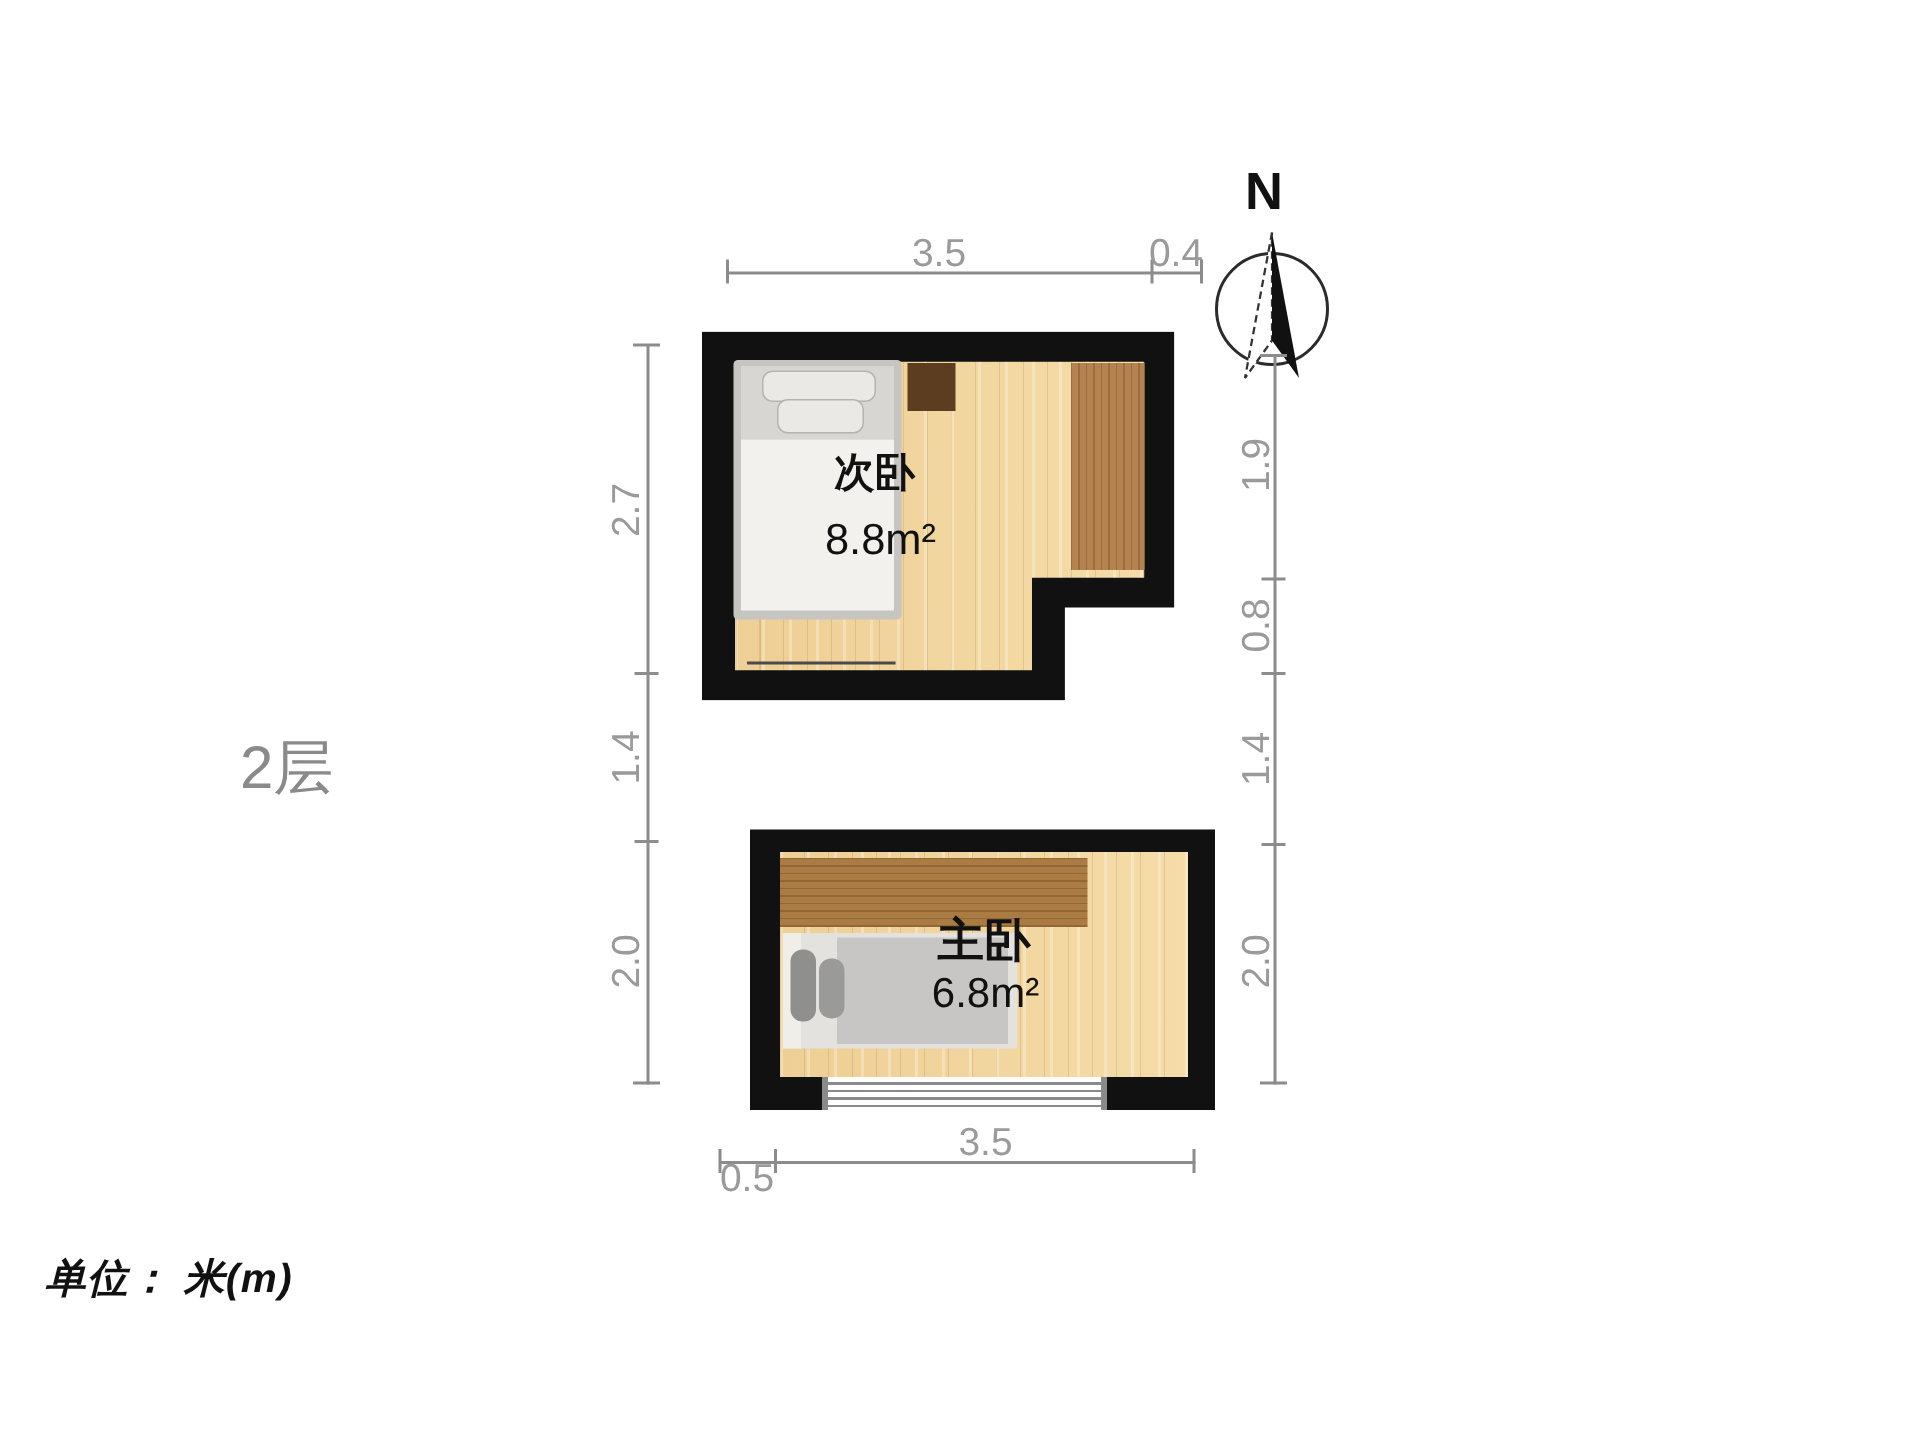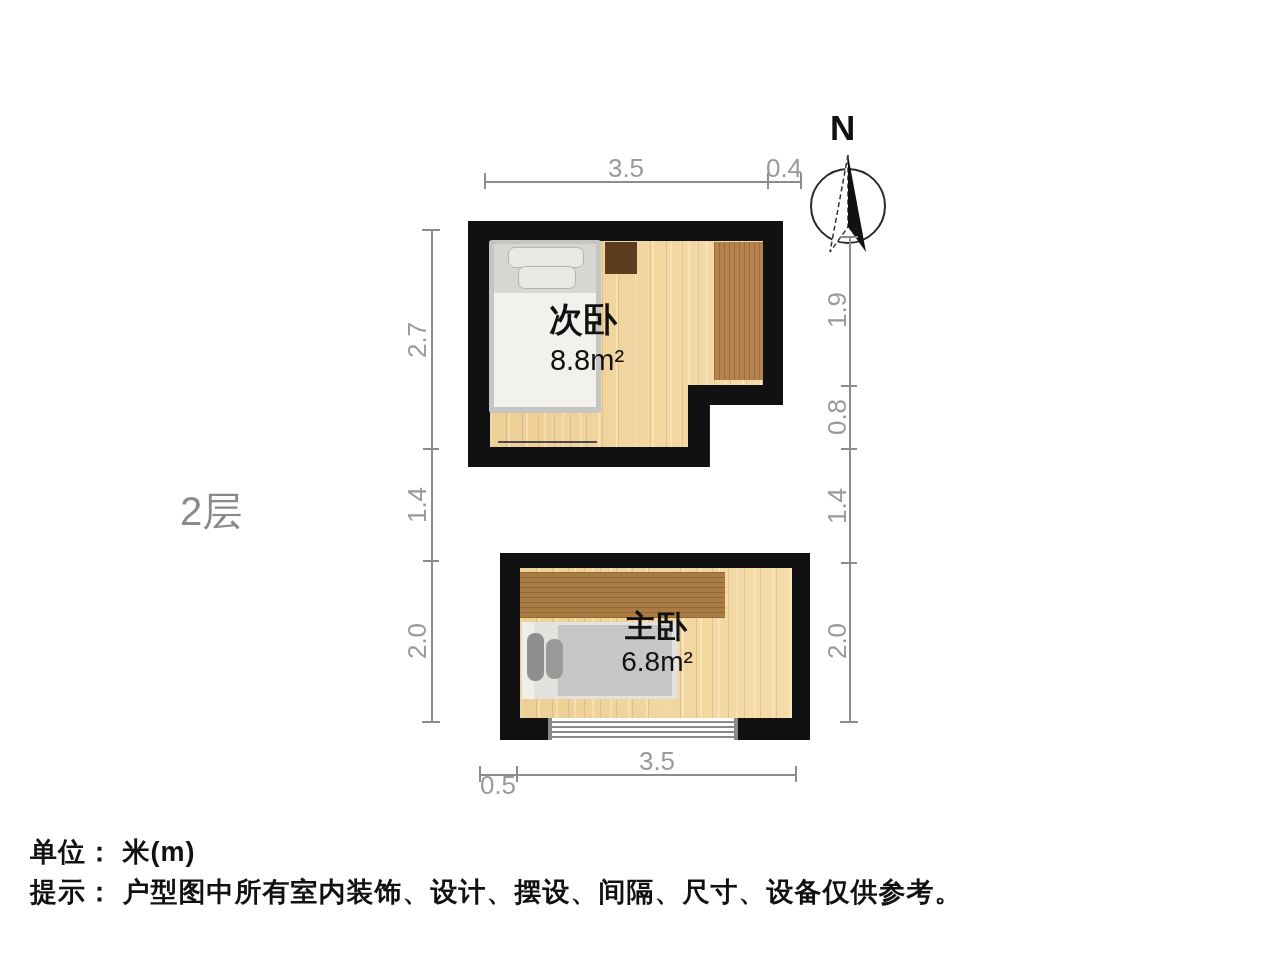--- a/index.html
+++ b/index.html
@@ -1,21 +1,21 @@
 <!DOCTYPE html>
 <html><head>
 <meta charset="utf-8">
 <style>
   html,body{margin:0;padding:0;background:#fff;}
   .canvas{position:relative;width:1280px;height:960px;background:#ffffff;overflow:hidden;
           font-family:"Liberation Sans","DejaVu Sans",sans-serif;}
   .abs{position:absolute;}
 
   
-  .floor-label{left:180px;top:484px;font-size:40px;color:#8a8a8a;}
+  .floor-label{left:160px;top:484px;font-size:40px;color:#8a8a8a;}
 
   
   .dim{background:#8c8c8c;}
   .dim-label{color:#9a9a9a;font-size:26px;text-align:center;width:70px;height:30px;line-height:30px;}
   .vlabel{transform:rotate(-90deg);}
 
   
   .compass-circle{left:810px;top:168px;width:72px;height:72px;border:2px solid #2b2b2b;border-radius:50%;}
   .compass-n{left:830px;top:108px;font-size:35px;font-weight:bold;color:#111;}
 
@@ -51,27 +51,27 @@
   .bed-lower-mattress{left:558px;top:625px;width:114px;height:71px;background:#c7c6c4;}
   .pillow-l1{left:527px;top:633px;width:17px;height:48px;background:#8f8f8d;border:none;border-radius:8px;}
   .pillow-l2{left:546px;top:639px;width:17px;height:40px;background:#9a9a98;border:none;border-radius:8px;}
   .window{left:548px;top:718px;width:182px;height:22px;
       background:repeating-linear-gradient(180deg,#ffffff 0 3.5px,#8a8a8a 3.5px 5px);
       border-left:4px solid #8a8a8a;border-right:4px solid #8a8a8a;}
 
   
   .room-name{font-weight:bold;color:#111;text-align:center;}
   .room-area{color:#111;text-align:center;}
-  .name-upper{left:523px;top:297px;width:120px;font-size:34px;}
+  .name-upper{left:523px;top:297px;width:120px;font-size:27px;}
   .area-upper{left:522px;top:344px;width:130px;font-size:29px;}
   .name-lower{left:596px;top:606px;width:120px;font-size:31px;}
   .area-lower{left:592px;top:646px;width:130px;font-size:28px;}
 
   
-  .footer-line{left:30px;color:#111;font-size:27px;font-weight:bold;letter-spacing:1px;}
+  .footer-line{left:30px;color:#111;font-size:27px;font-weight:bold;letter-spacing:1px;font-style:italic;}
   .f1{top:834px;}
   .f2{top:874px;}
   .f3{top:914px;}
 </style>
 </head>
 <body>
 
 <div class="canvas">
 
   <div class="abs floor-label">2层</div>
@@ -140,15 +140,14 @@
     <div class="abs bed-lower-mattress"></div>
     <div class="abs bed-lower-head"></div>
     <div class="abs pillow pillow-l1"></div>
     <div class="abs pillow pillow-l2"></div>
     <div class="abs window"></div>
     <div class="abs room-name name-lower">主卧</div>
     <div class="abs room-area area-lower">6.8m²</div>
   </div>
 
   <div class="abs footer-line f1">单位： 米(m)</div>
-  <div class="abs footer-line f2">提示： 户型图中所有室内装饰、设计、摆设、间隔、尺寸、设备仅供参考。</div>
 
 </div>
 
 </body></html>

